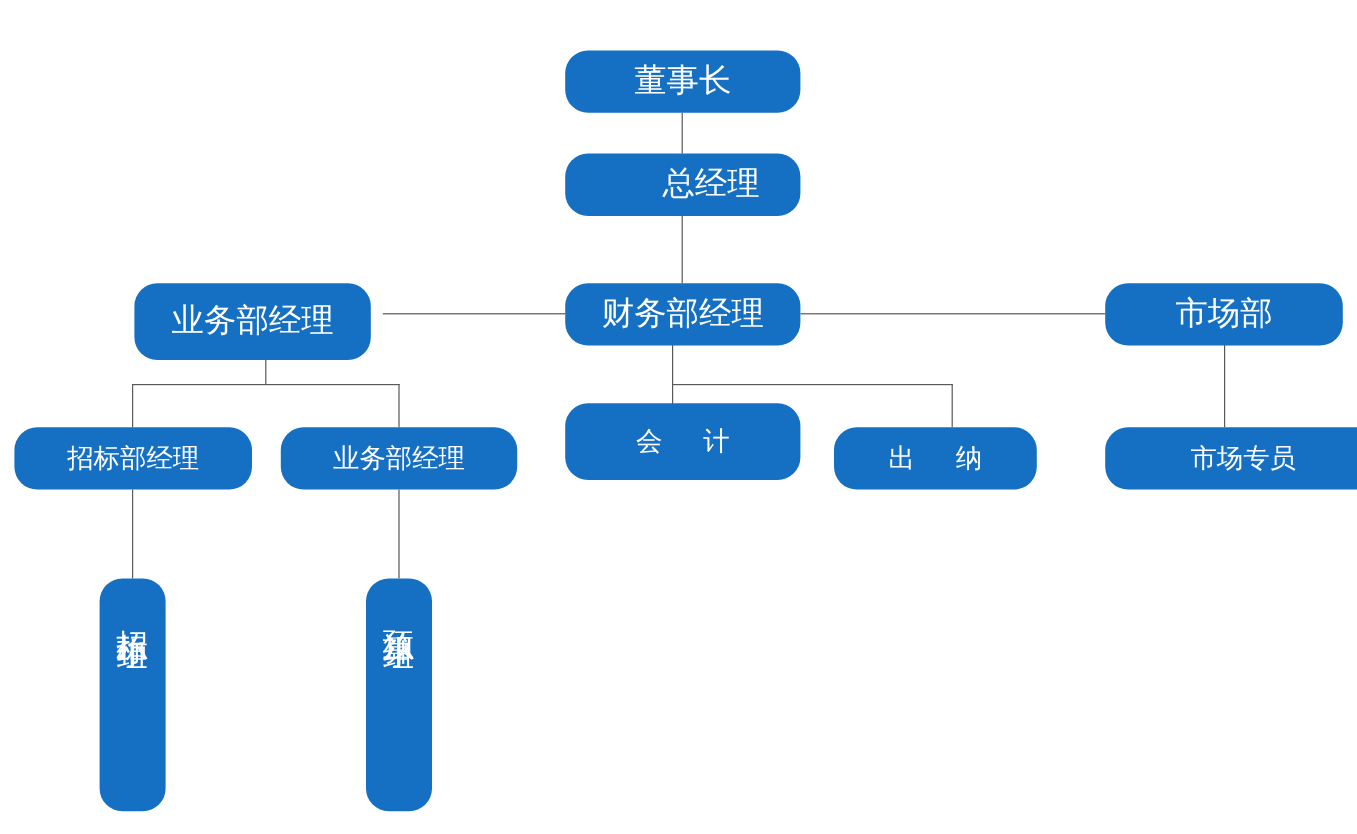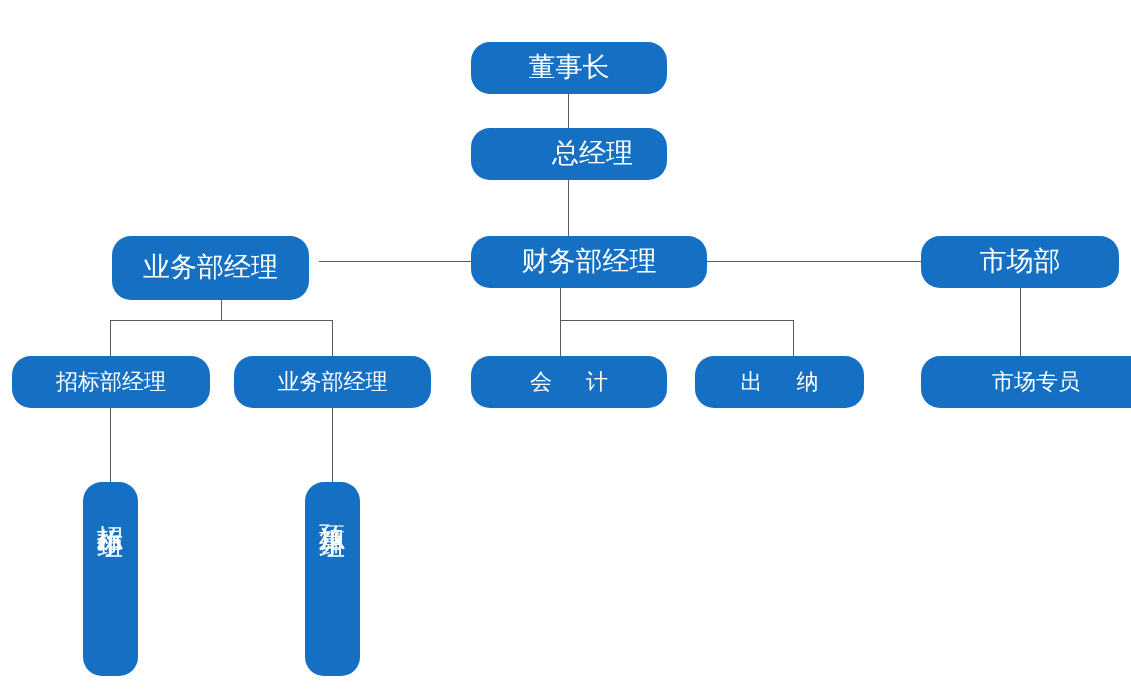--- a/index.html
+++ b/index.html
@@ -101,37 +101,37 @@
   </div>
 
   <div class="node h-node" style="left:471px; top:128px; width:196px; height:52px;padding-left:47px;">
     <span class="node-label">总经理</span>
   </div>
 
   <div class="node h-node" style="left:112px; top:236px; width:197px; height:64px;text-align:right;">
     <span class="node-label">业务部经理</span>
   </div>
 
-  <div class="node h-node" style="left:471px; top:236px; width:236px; height:52px;">
+  <div class="node h-node" style="left:471px; top:236px; width:196px; height:52px;">
     <span class="node-label">财务部经理</span>
   </div>
 
   <div class="node h-node" style="left:921px; top:236px; width:198px; height:52px;">
     <span class="node-label">市场部</span>
   </div>
 
   <div class="node h-node small" style="left:12px; top:356px; width:198px; height:52px;">
     <span class="node-label">招标部经理</span>
   </div>
 
   <div class="node h-node small" style="left:234px; top:356px; width:197px; height:52px;">
     <span class="node-label">业务部经理</span>
   </div>
 
-  <div class="node h-node small spaced" style="left:471px; top:356px; width:196px; height:52px;">
+  <div class="node h-node small spaced" style="left:471px; top:336px; width:196px; height:64px;">
     <span class="node-label">会 计</span>
   </div>
 
   <div class="node h-node small spaced" style="left:695px; top:356px; width:169px; height:52px;">
     <span class="node-label">出 纳</span>
   </div>
 
   <div class="node h-node small" style="left:921px; top:356px; width:230px; height:52px;">
     <span class="node-label">市场专员</span>
   </div>

